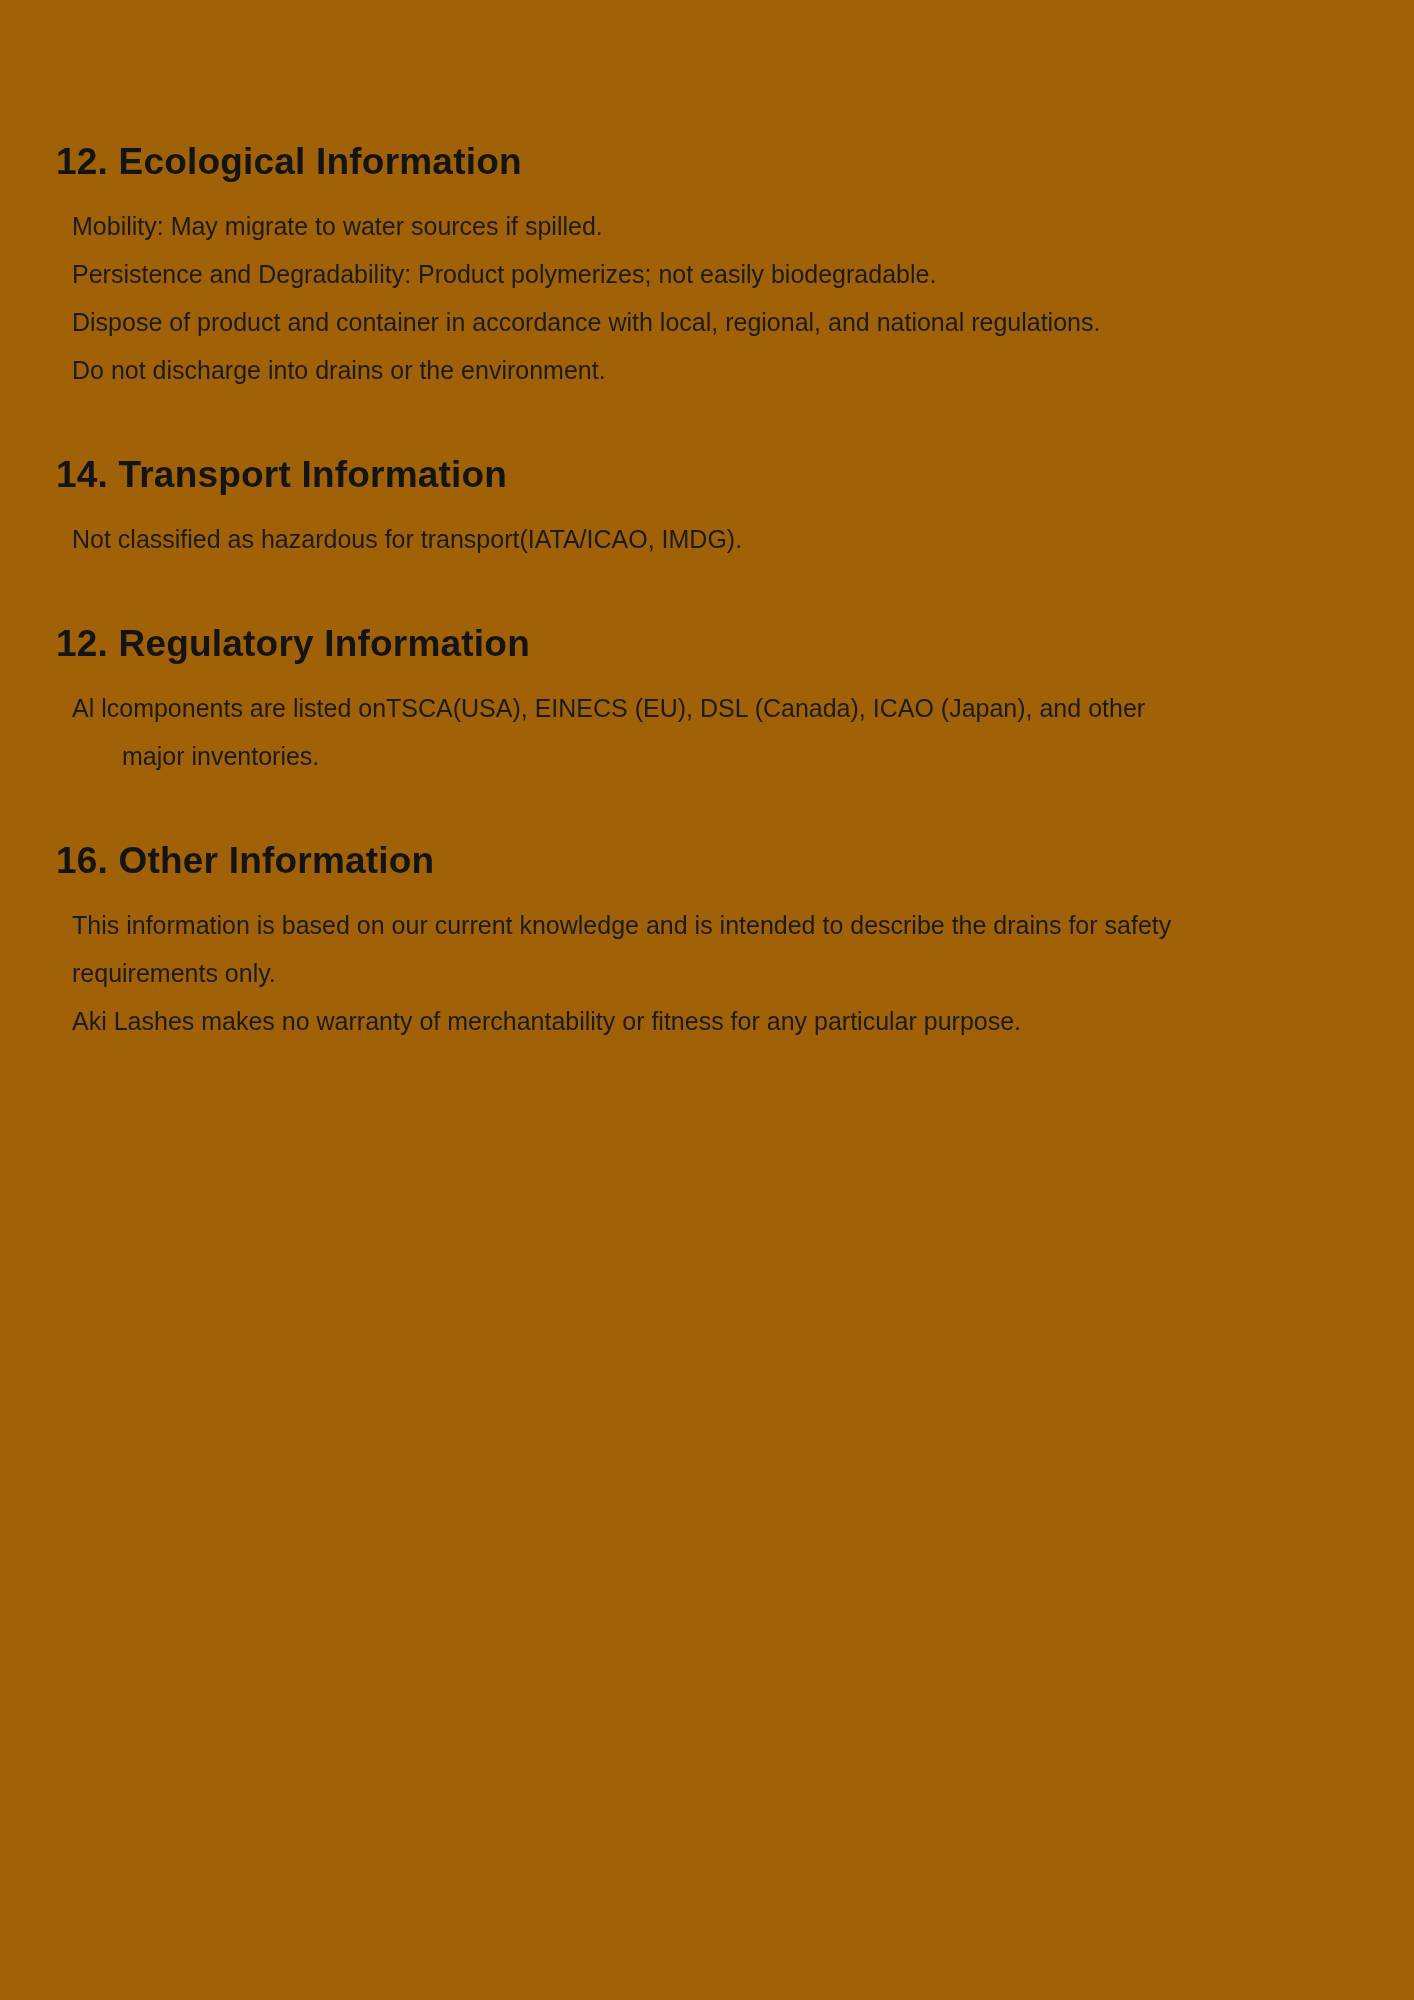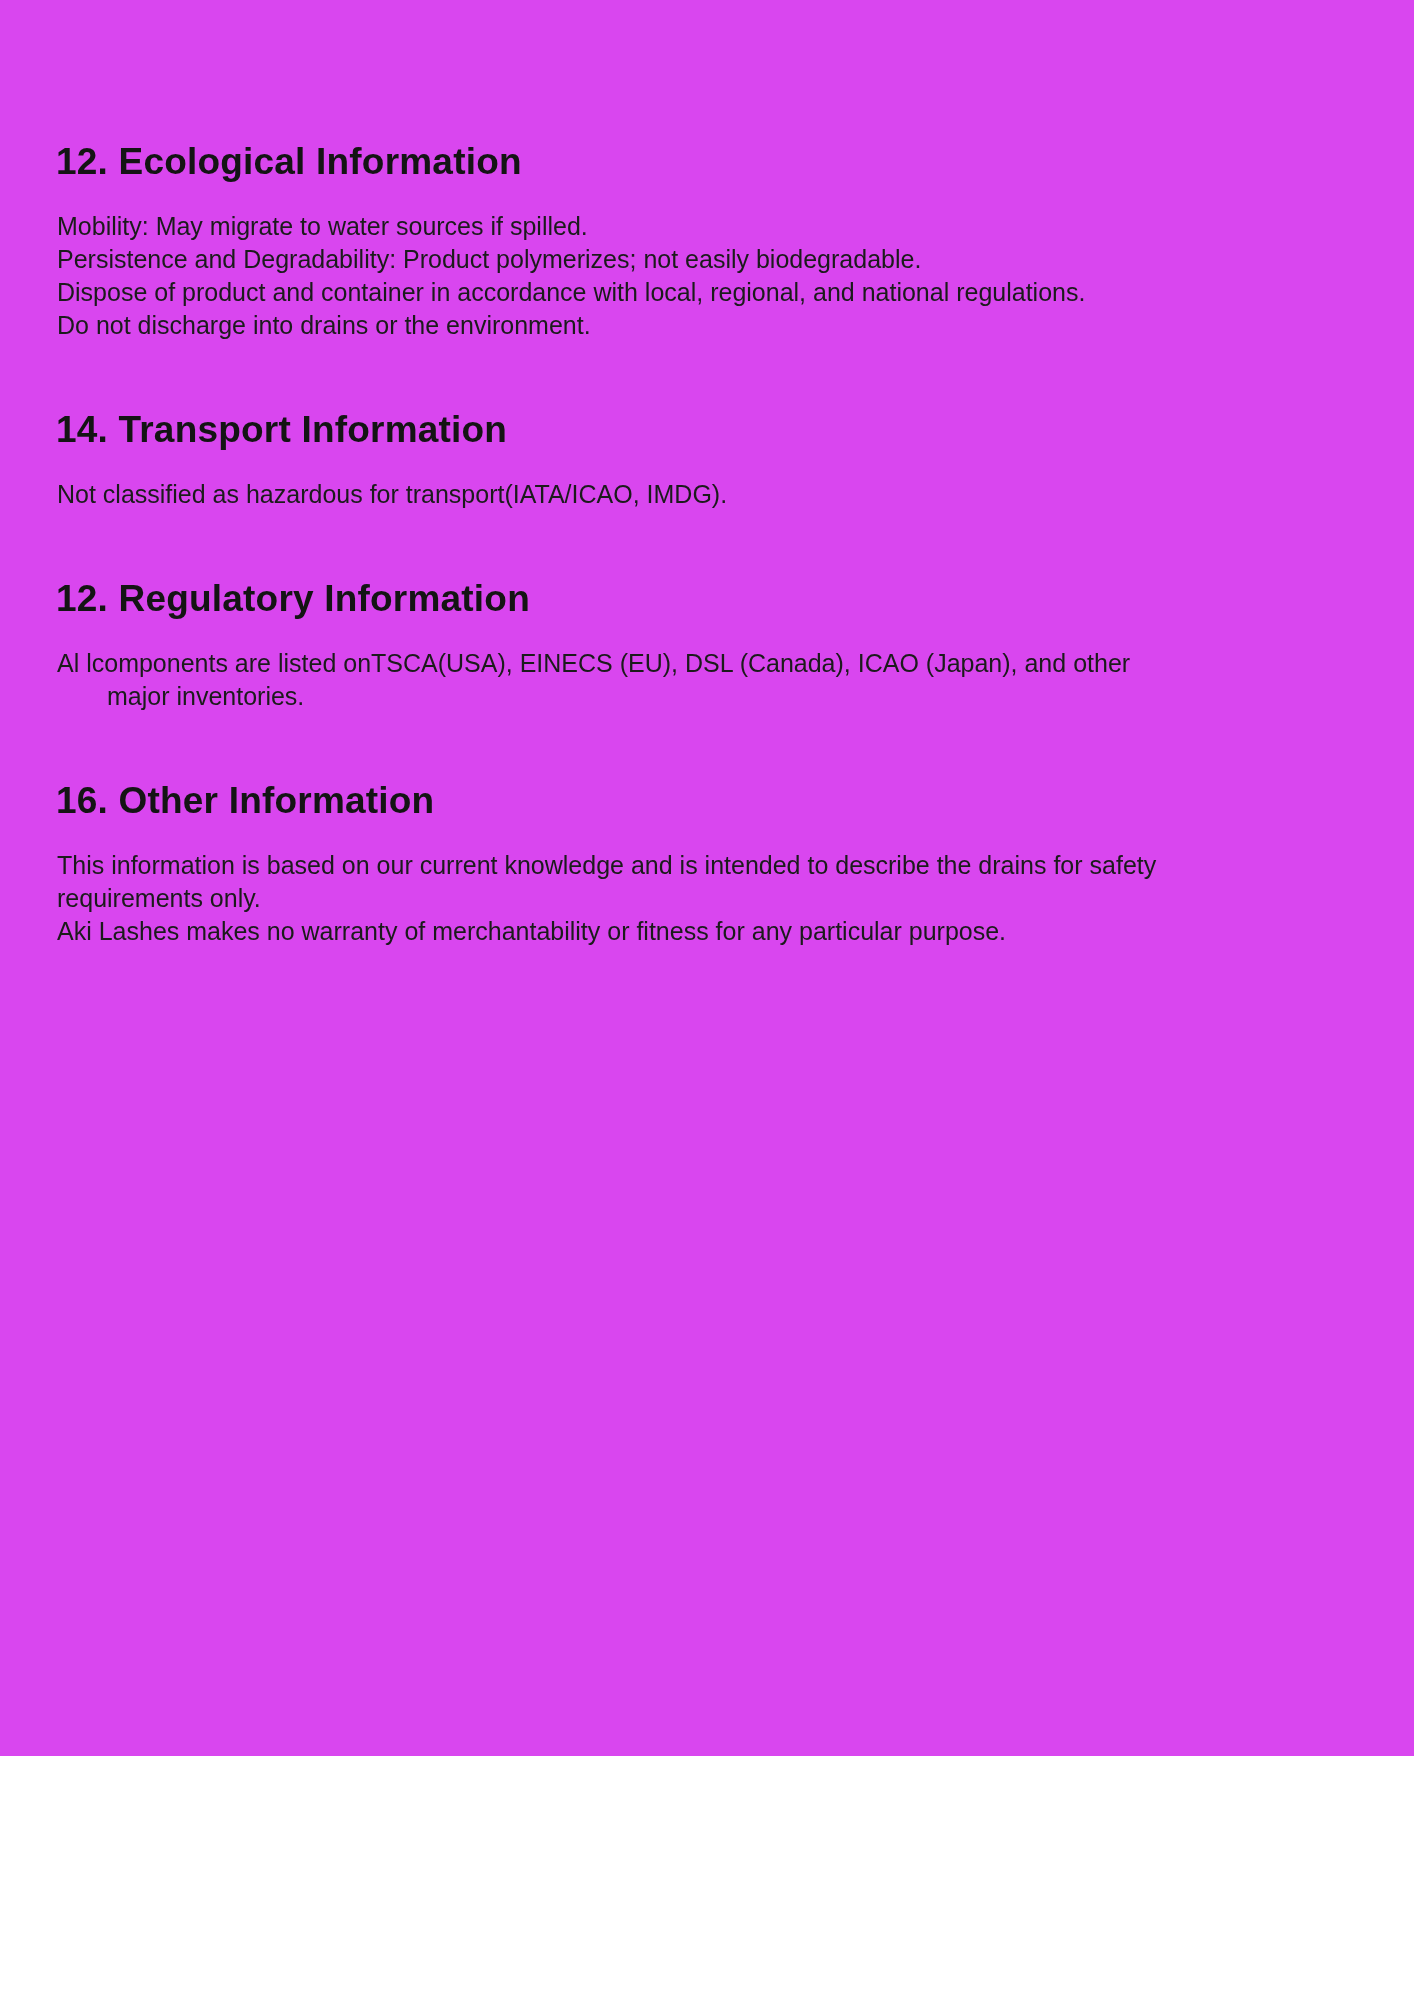--- a/index.html
+++ b/index.html
@@ -11,39 +11,39 @@
     width: 1414px;
     height: 2000px;
     position: relative;
     font-family: "Liberation Sans", "DejaVu Sans", sans-serif;
     color: #1b1b1b;
     overflow: hidden;
   }
   .page {
     box-sizing: border-box;
     width: 1414px;
-    height: 1756px;
+    height: 2000px;
     padding: 142px 56px 0 56px;
-    background: #d946ef;
+    background: #a16207;
   }
   .section { margin: 0; padding: 0; }
   .section-heading {
     font-size: 37px;
     line-height: 40px;
     font-weight: bold;
     margin: 69px 0 28px 0;
     color: #141414;
     letter-spacing: 0.2px;
   }
   .section:first-child .section-heading { margin-top: 0; }
   .body-line {
     font-size: 25px;
     line-height: 32px;
     font-weight: normal;
-    margin: 1px;
+    margin: 16px;
     color: #1b1b1b;
     white-space: nowrap;
   }
   .body-line.indented { padding-left: 50px; }
 </style>
 </head>
 <body>
 
 <div class="page">
 

